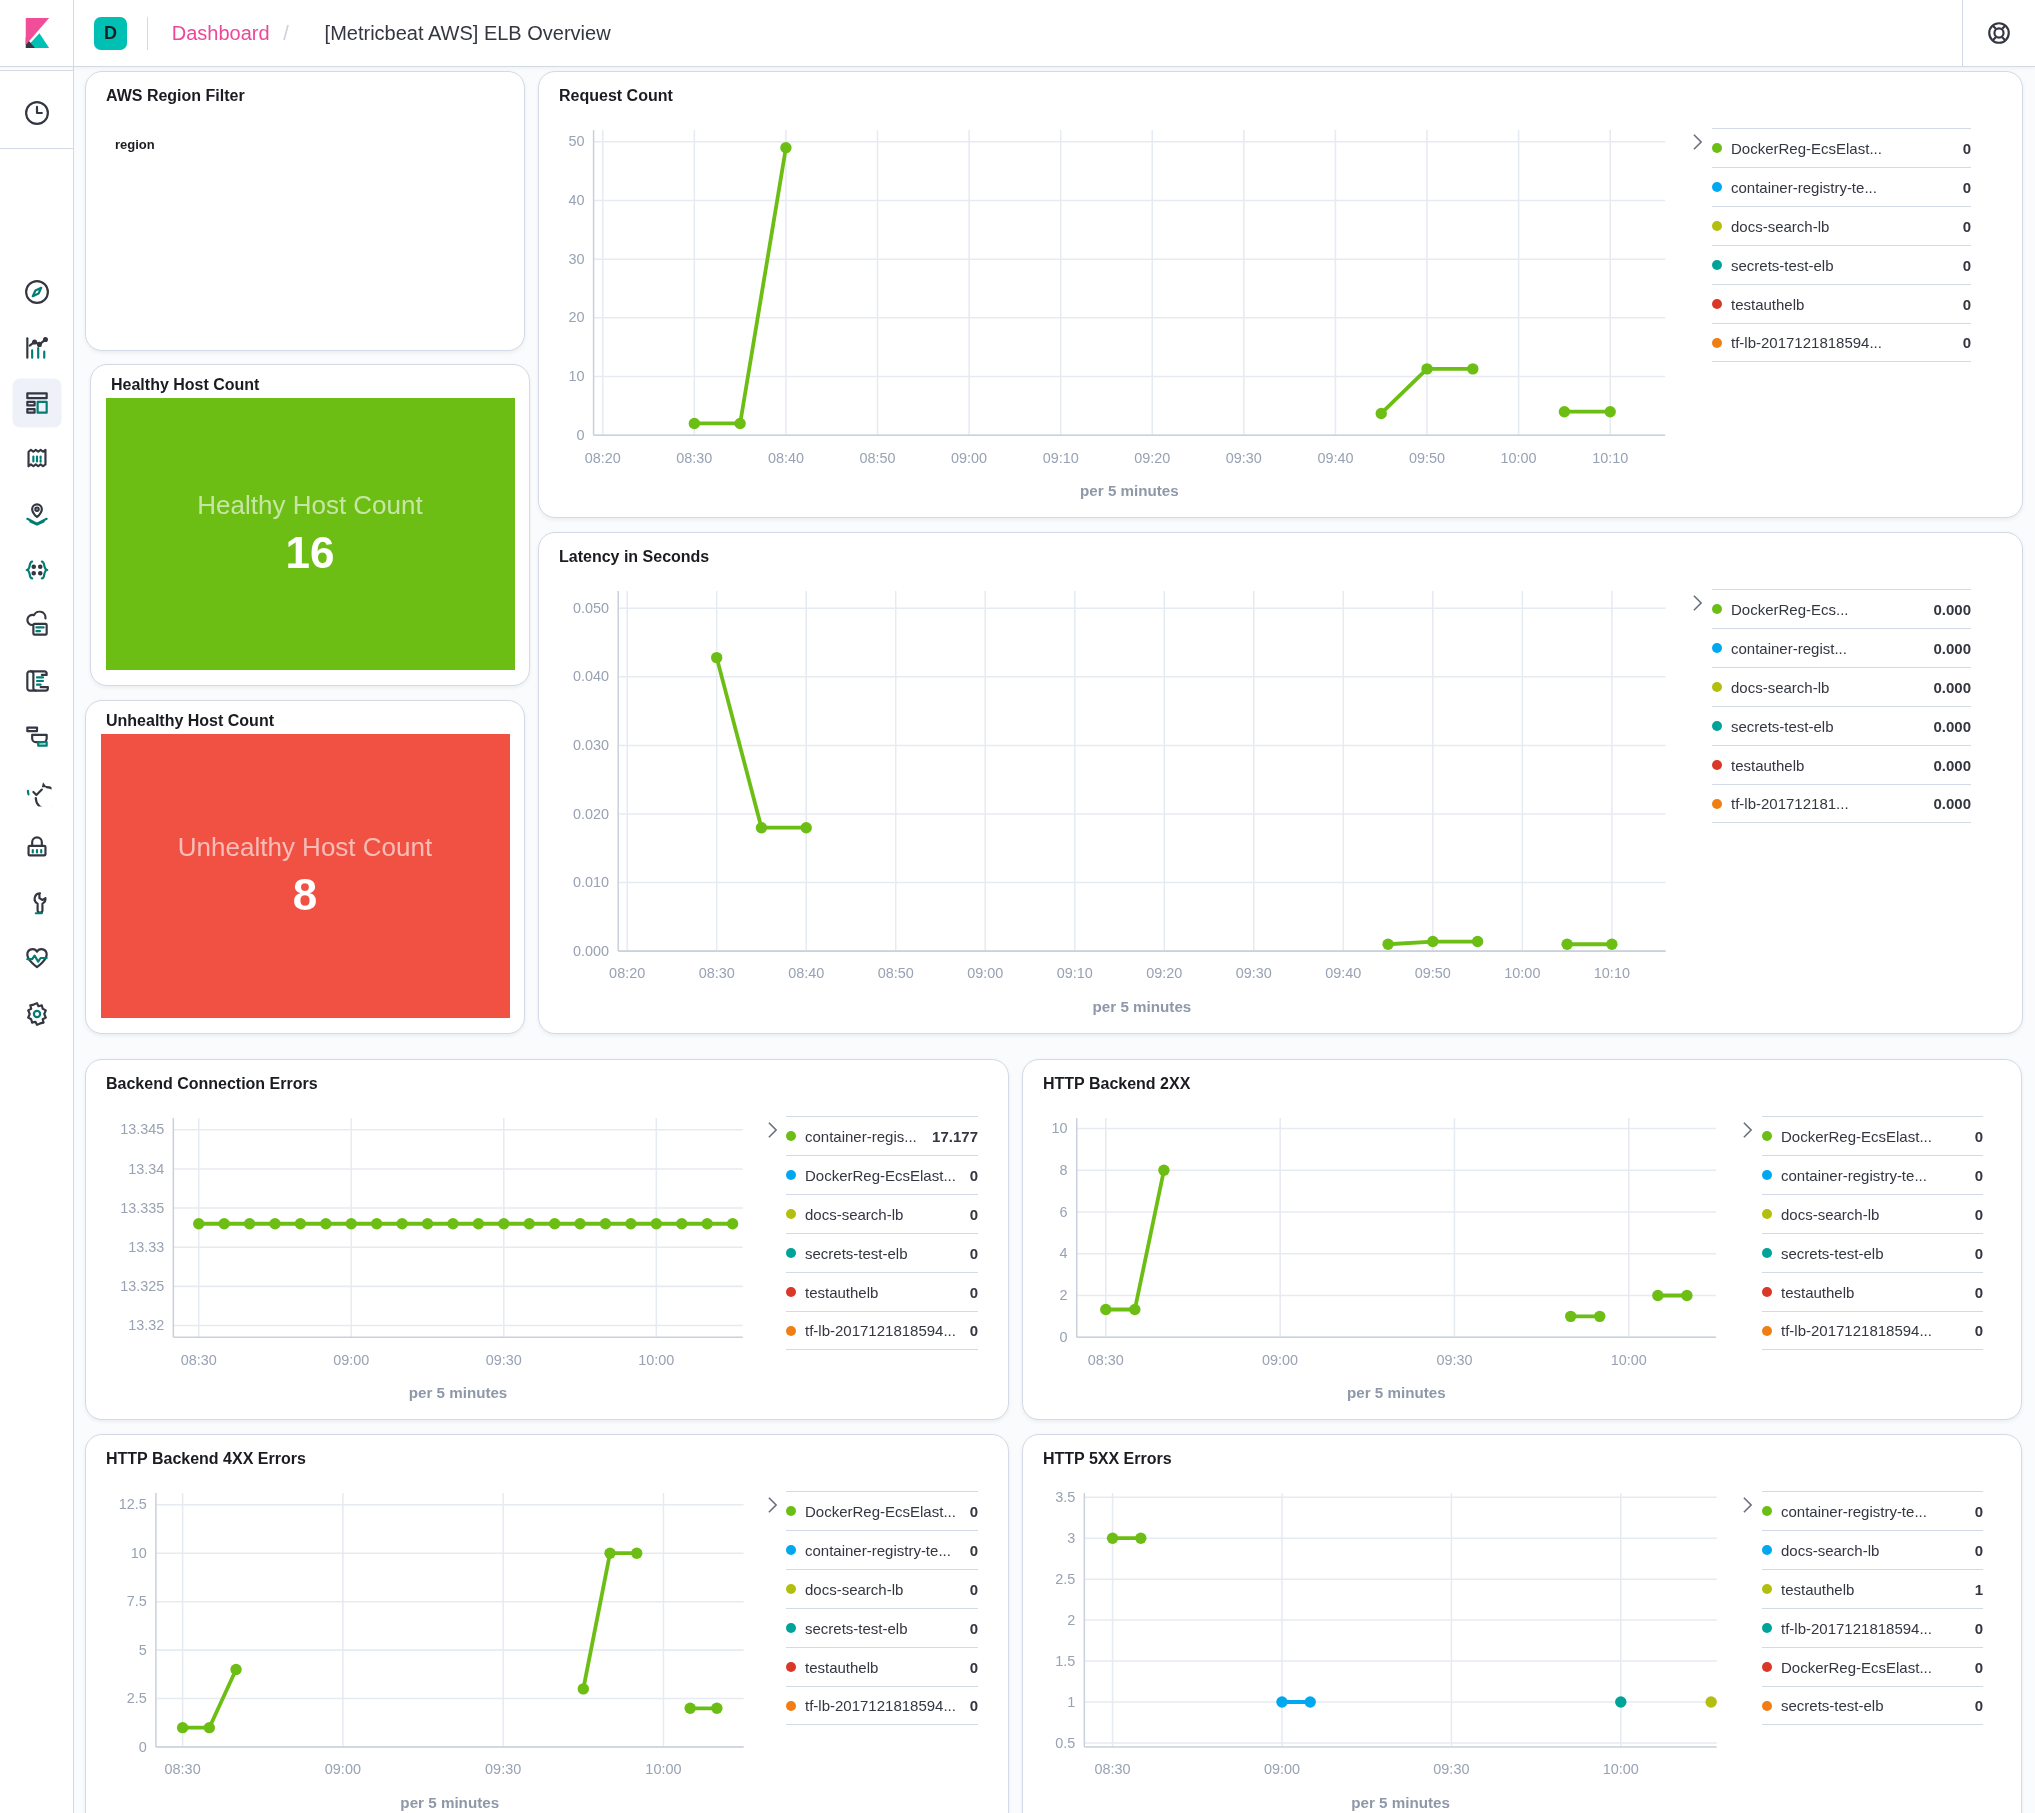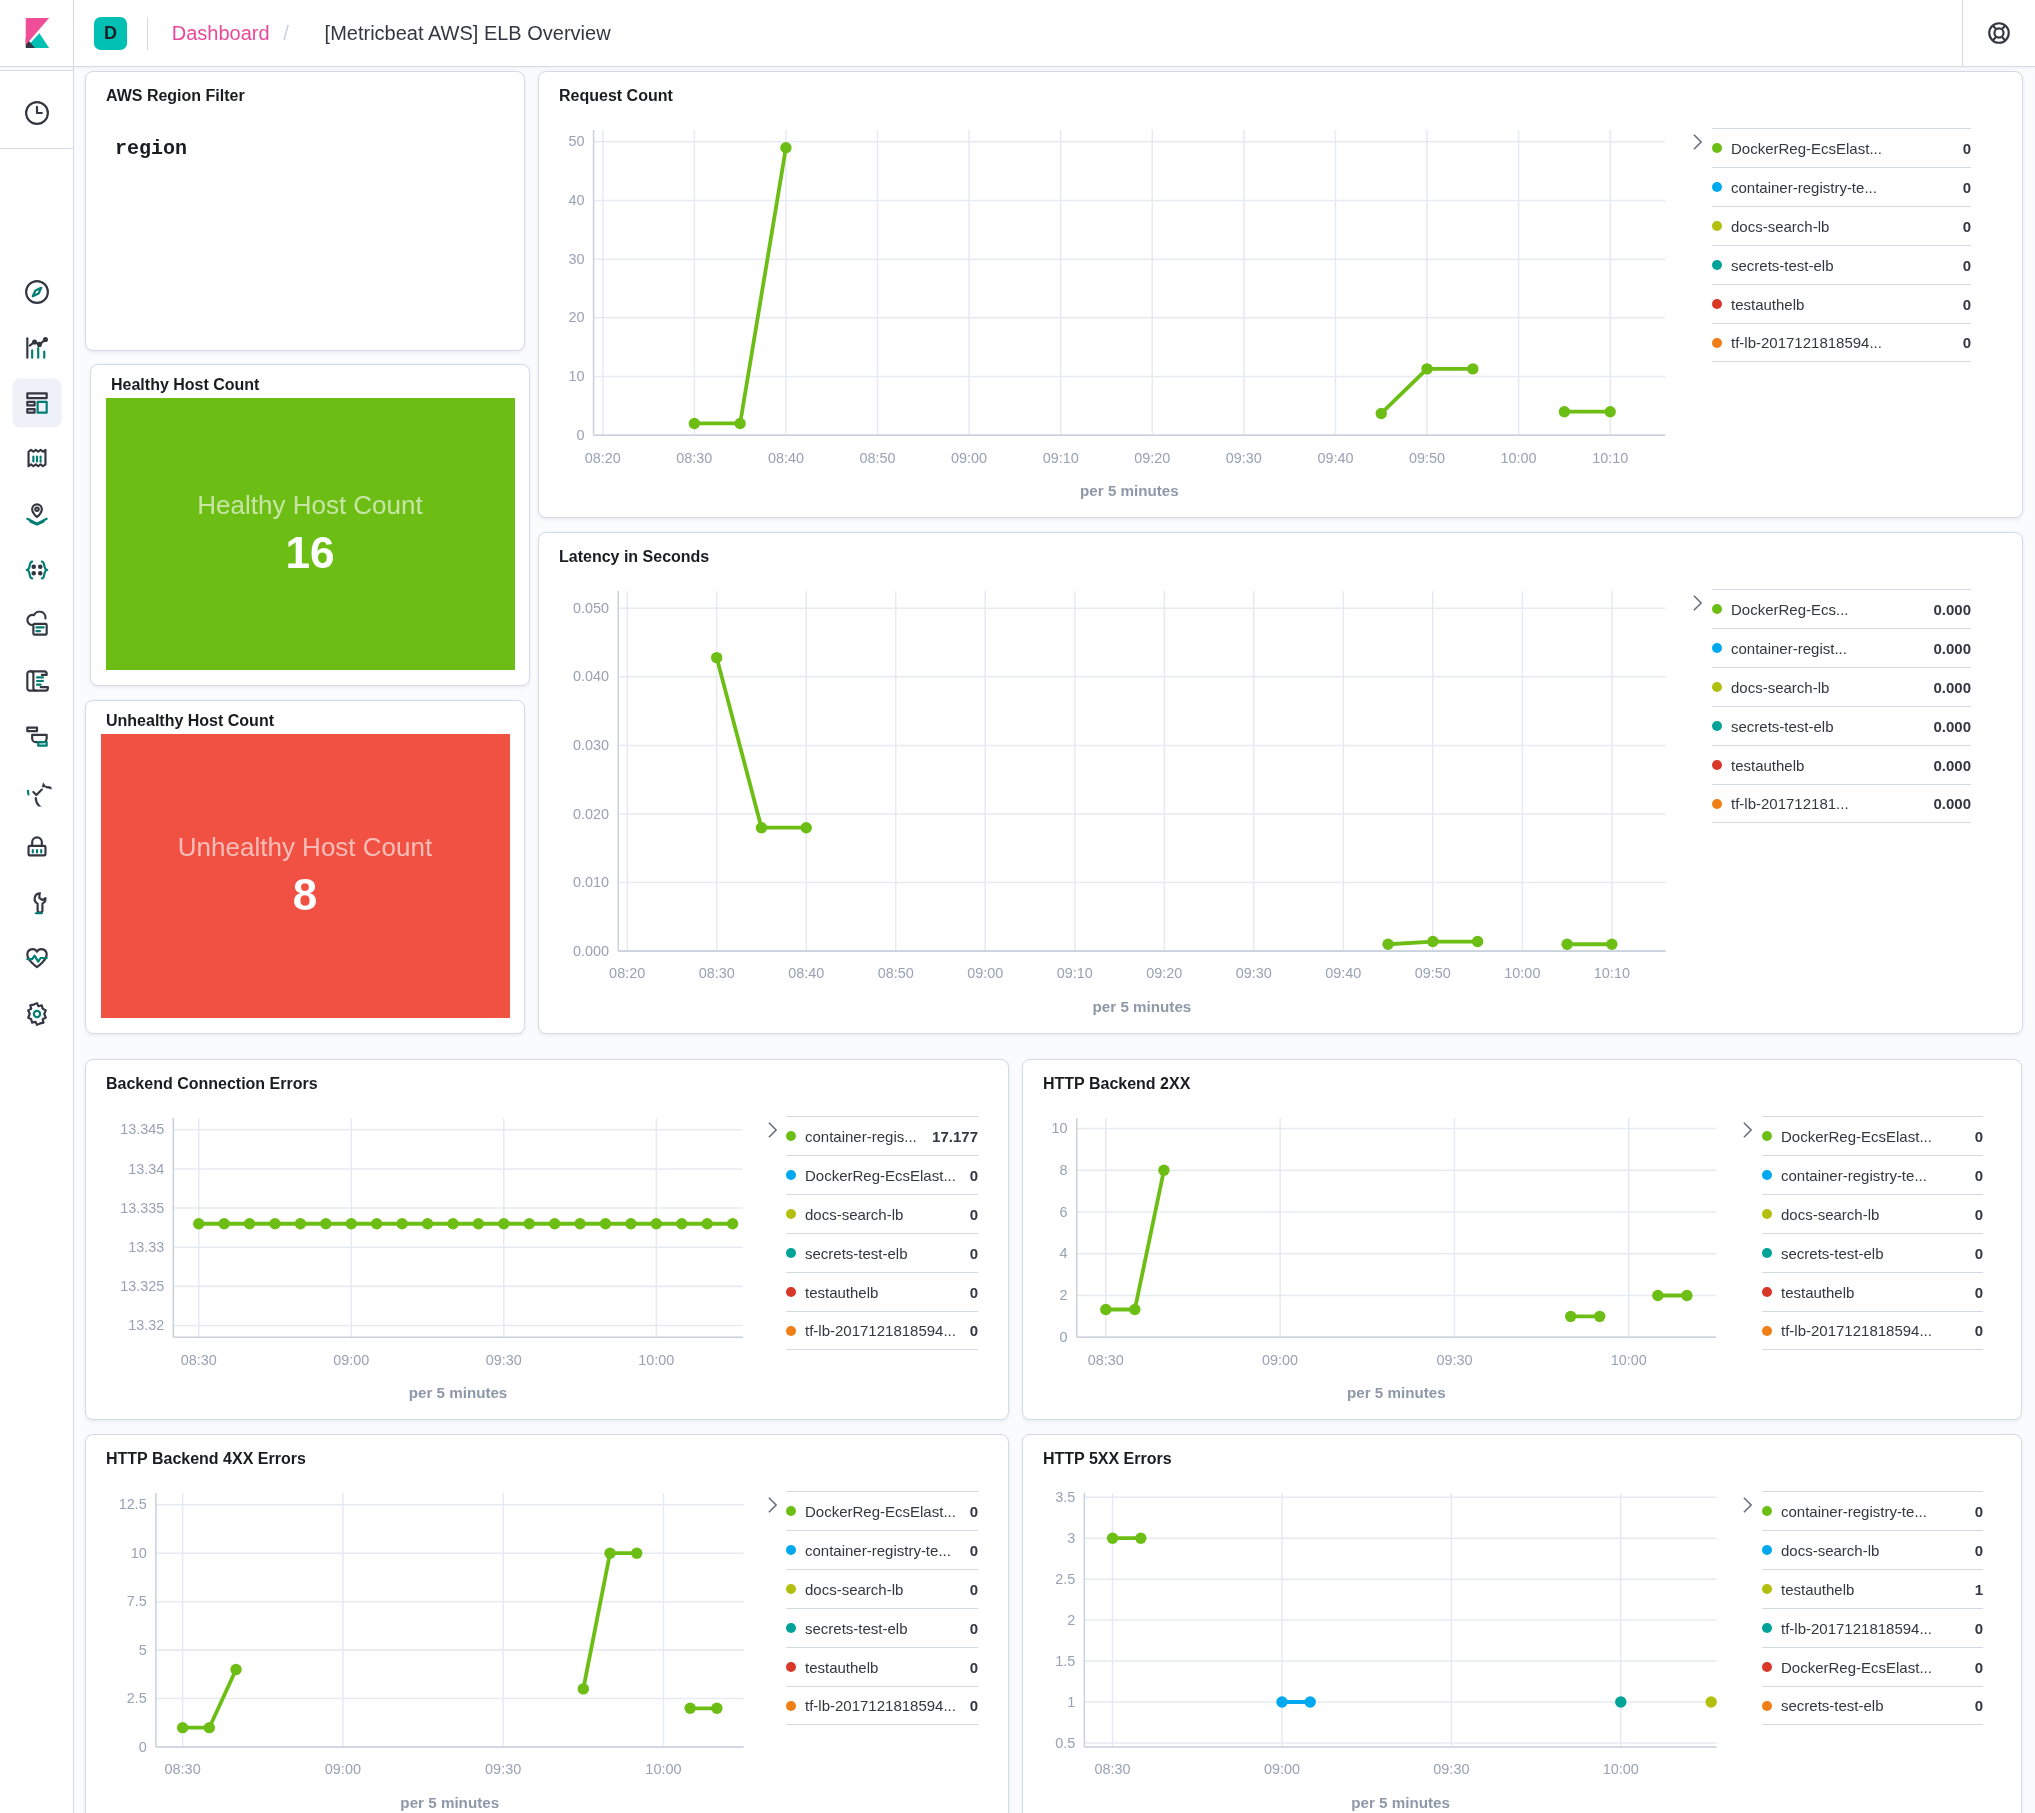--- a/index.html
+++ b/index.html
@@ -26,26 +26,26 @@
   
   .sidebar { position:absolute; left:0; top:67px; width:74px; height:1746px; background:#fff;
     border-right:0.8px solid #D3DAE6; z-index:20; }
   .side-divider { position:absolute; left:0; width:74px; height:0.8px; background:#D3DAE6; }
   .side-item { position:absolute; left:50%; transform:translate(-50%,-50%); width:49px; height:49px;
     display:flex; align-items:center; justify-content:center; border-radius:7.6px; cursor:pointer; }
   .side-item.selected { background:#EFF1F8; }
   .side-item svg { width:29px; height:29px; }
 
   
-  .panel { position:absolute; background:#fff; border:0.8px solid #D3DAE6; border-radius:8px;
+  .panel { position:absolute; background:#fff; border:0.8px solid #D3DAE6; border-radius:17px;
     box-shadow:0 1.5px 3.8px rgba(52,55,65,.07); }
   .panel-title { position:absolute; left:20px; top:15px; font-size:16px; font-weight:700; color:#1A1C21; white-space:nowrap; }
 
   
-  .field-label { position:absolute; left:29px; top:65px; font-size:20px; font-weight:700; color:#1A1C21;font-family:Liberation Mono, monospace; }
+  .field-label { position:absolute; left:29px; top:65px; font-size:13px; font-weight:700; color:#1A1C21; }
   .select-box { position:absolute; left:27px; top:97px; right:27px; height:50px; background:#FBFCFD;
     border:0.8px solid #CBD2DE; border-radius:5.3px; box-shadow:inset 0 0.8px 1.5px rgba(152,162,179,.2);
     display:flex; align-items:center; justify-content:space-between; padding:0 18px; cursor:pointer; }
   .select-placeholder { color:#98A2B3; font-size:18px; }
 
   
   .metric-block { position:absolute; left:14.5px; right:14.5px; top:33px; bottom:15px;
     display:flex; flex-direction:column; align-items:center; justify-content:center; gap:7.6px; }
   .metric-label { font-size:26px; color:rgba(255,255,255,.62); }
   .metric-value { font-size:44px; font-weight:700; color:#fff; }

